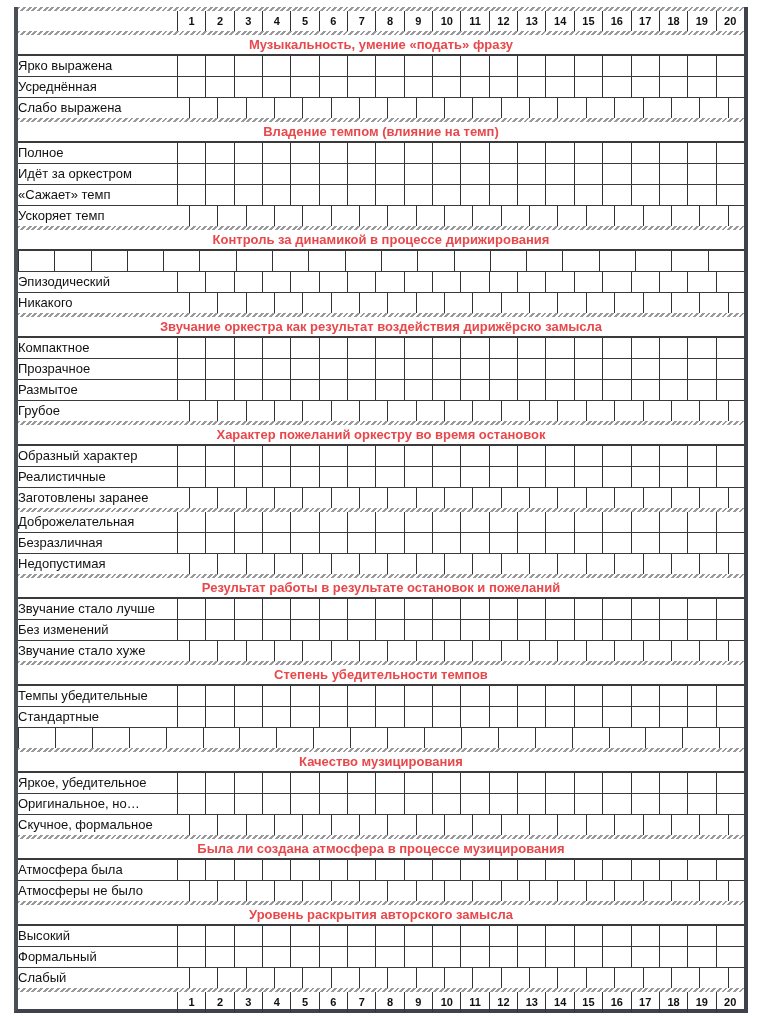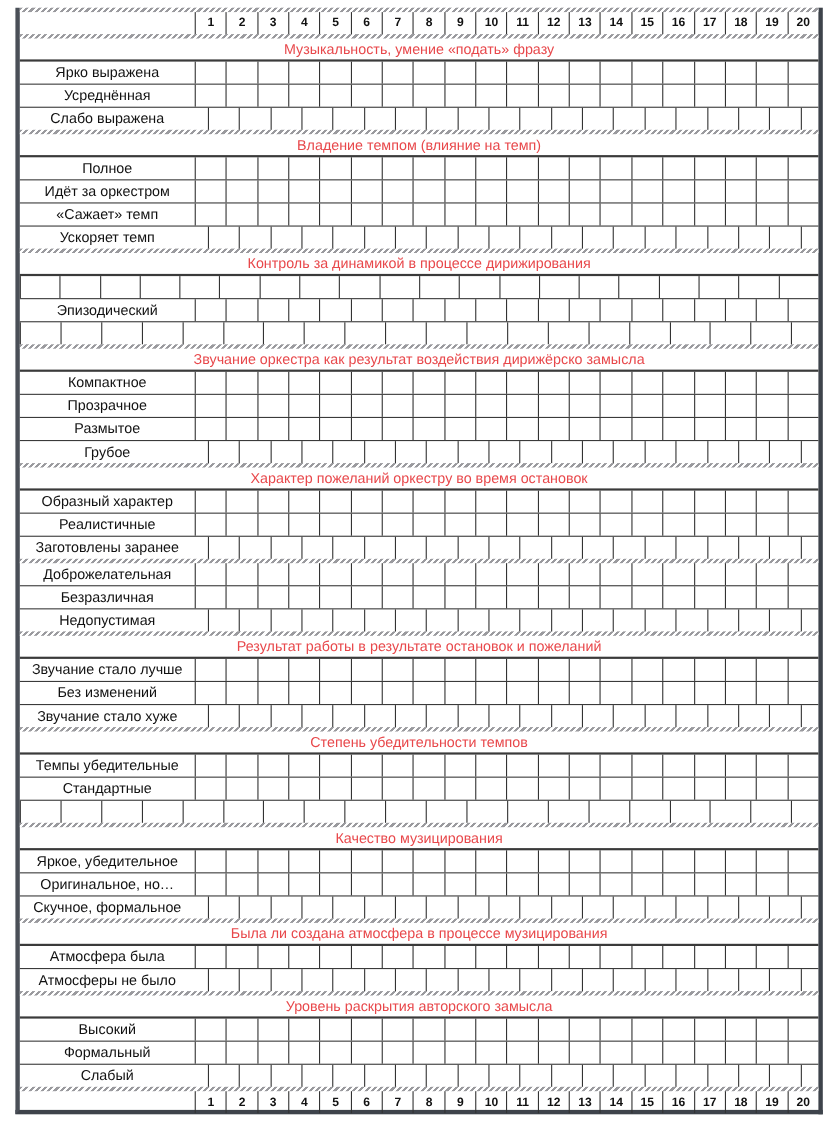--- a/index.html
+++ b/index.html
@@ -7,25 +7,25 @@
          font-family:"Liberation Sans", sans-serif; }
   .sheet { position:absolute; left:14px; top:7px; width:734px; height:1006px;
            border-left:4px solid #4a4f57; border-right:4px solid #3e434b;
            border-bottom:4px solid #3e434b; box-sizing:border-box; background:#fff; }
   .hatch { height:4px;
            background: repeating-linear-gradient(135deg, #9a9a9e 0 2px, #ffffff 2px 4px); }
   .numrow { display:flex; height:20px; }
   .numrow .lab { width:159px; flex:none; }
   .numrow .n { flex:1; border-left:1.5px solid #333; font-weight:bold; font-size:11px;
                display:flex; align-items:center; justify-content:center; color:#111; }
-  .sec-title { height:19px; text-align:center; color:#e8484b; font-weight:normal;
+  .sec-title { height:19px; text-align:center; color:#e8484b; font-weight:bold;
                font-size:13px; line-height:19px; border-bottom:2px solid #3a3a3a; }
   .row { display:flex; height:20px; border-bottom:1px solid #3a3a3a; }
   .row:last-child { border-bottom:none;gap:12px; }
-  .row .lab { width:159px; flex:none; text-align:center; font-size:13px; line-height:20px;
+  .row .lab { width:159px; flex:none; text-align:left; font-size:13px; line-height:20px;
               color:#111; white-space:nowrap; overflow:hidden; }
   .row .c { flex:1; border-left:1.5px solid #333; }
 </style>
 </head>
 <body>
 
 <div class="sheet">
   <div class="hatch"></div>
   <div class="numrow" id="top-nums">
     <div class="lab"></div>
@@ -267,20 +267,21 @@
             <div class="c"></div>
             <div class="c"></div>
             <div class="c"></div>
             <div class="c"></div>
             <div class="c"></div>
             <div class="c"></div>
             <div class="c"></div>
             <div class="c"></div>
           </div>
           <div class="row">
+            <div class="lab">Никакого</div>
             <div class="c"></div>
             <div class="c"></div>
             <div class="c"></div>
             <div class="c"></div>
             <div class="c"></div>
             <div class="c"></div>
             <div class="c"></div>
             <div class="c"></div>
             <div class="c"></div>
             <div class="c"></div>

